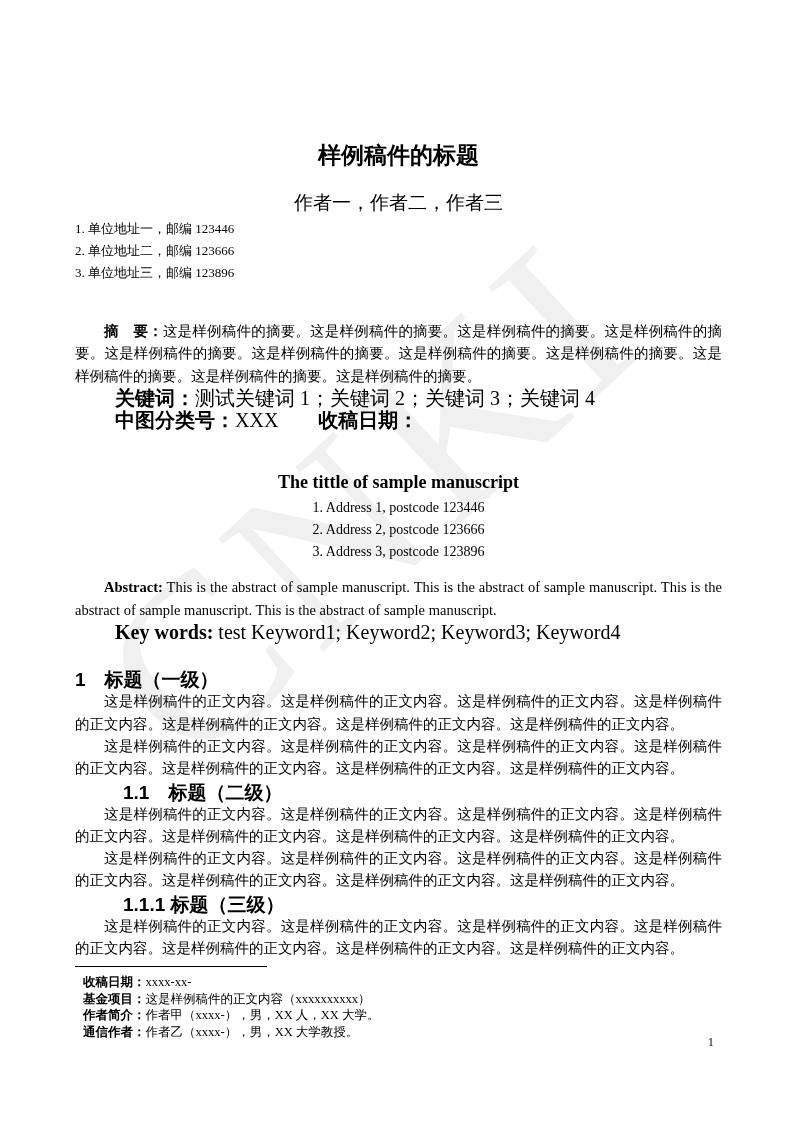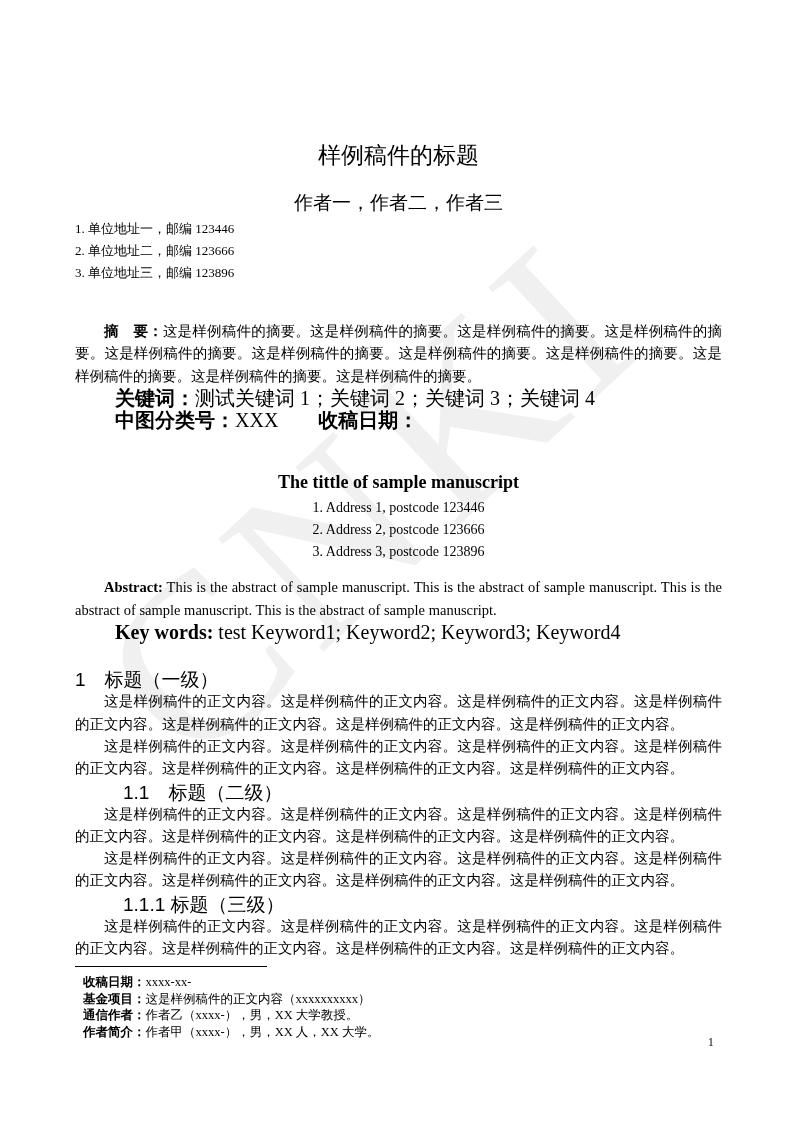--- a/index.html
+++ b/index.html
@@ -22,21 +22,21 @@
     color:#f0f0f0;
     transform:rotate(-43deg);
     z-index:0;
     user-select:none;
   }
   .content {
     position:absolute; left:75px; top:0;
     width:647px;
     z-index:1;
   }
-  .hei { font-family:"Liberation Sans","DejaVu Sans",sans-serif; font-weight:normal; }
+  .hei { font-family:"Liberation Sans","DejaVu Sans",sans-serif; font-weight:bold; }
 
   .zh-title {
     margin-top:140px;
     text-align:center;
     font-size:23px; line-height:30px;
   }
   .zh-authors {
     margin-top:22px;
     text-align:center;
     font-size:19px; line-height:22px;
@@ -137,19 +137,19 @@
 
     <h3 class="sec-h sub hei">1.1.1 标题（三级）</h3>
     <p class="para">这是样例稿件的正文内容。这是样例稿件的正文内容。这是样例稿件的正文内容。这是样例稿件的正文内容。这是样例稿件的正文内容。这是样例稿件的正文内容。这是样例稿件的正文内容。</p>
 
   </div>
 
   <div class="footnotes">
     <div class="fn-rule"></div>
     <p class="fn-line"><span class="inline-label">收稿日期：</span><span>xxxx-xx-</span></p>
     <p class="fn-line"><span class="inline-label">基金项目：</span><span>这是样例稿件的正文内容（xxxxxxxxxx）</span></p>
+    <p class="fn-line"><span class="inline-label">作者简介：</span><span>作者甲（xxxx-），男，XX 人，XX 大学。</span></p>
     <p class="fn-line"><span class="inline-label">通信作者：</span><span>作者乙（xxxx-），男，XX 大学教授。</span></p>
-    <p class="fn-line"><span class="inline-label">作者简介：</span><span>作者甲（xxxx-），男，XX 人，XX 大学。</span></p>
   </div>
 
   <div class="page-number">1</div>
 
 </div>
 
 </body></html>

